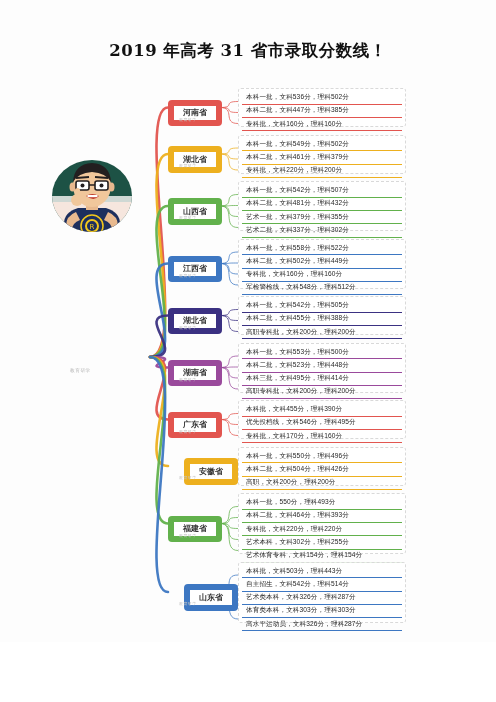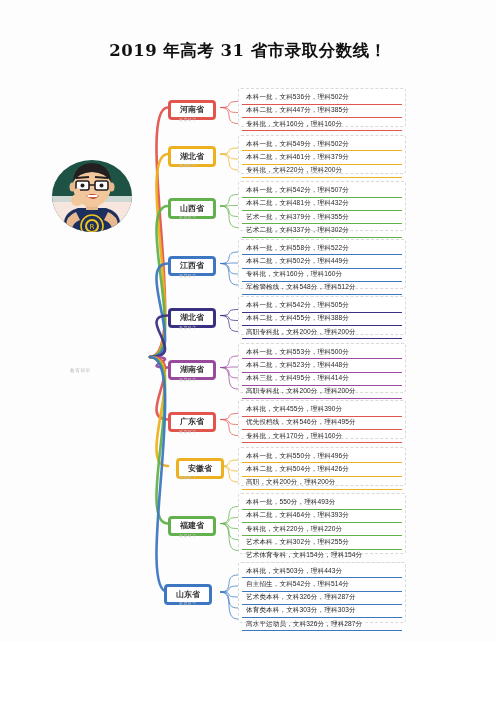--- a/index.html
+++ b/index.html
@@ -46,21 +46,21 @@
     position:absolute;
     font-size:4.6px;color:#b9b9b9;
     letter-spacing:.6px;
     white-space:nowrap;
     z-index:5;
   }
   
   .prov{
     position:absolute;
     box-sizing:border-box;
-    border:3px solid #0c4a6e;
+    border:6px solid #0c4a6e;
     border-radius:4px;
     background:#ffffff;
     font-size:8px;font-weight:bold;
     color:#333;
     text-align:center;
     padding:3.5px 9px 3px 9px;
     white-space:nowrap;
     z-index:5;
     line-height:1;
   }
@@ -253,35 +253,35 @@
         <div class="leaf" style="border-bottom: 1px solid rgb(226, 85, 79);">优先投档线，文科546分，理科495分</div>
         <div class="leaf" style="border-bottom: 1px solid rgb(226, 85, 79);">专科批，文科170分，理科160分</div>
       </div>
       <div class="prov" style="left: 168px; top: 411.5px; border-color: rgb(226, 85, 79);">广东省</div>
       <div class="prov-sub" style="left: 179px; top: 428.5px;">教育研学</div>
       <div class="group" style="left: 238px; top: 446.5px; width: 168px; height: 39px;">
         <div class="leaf" style="border-bottom: 1px solid rgb(237, 176, 31);">本科一批，文科550分，理科496分</div>
         <div class="leaf" style="border-bottom: 1px solid rgb(237, 176, 31);">本科二批，文科504分，理科426分</div>
         <div class="leaf" style="border-bottom: 1px solid rgb(237, 176, 31);">高职，文科200分，理科200分</div>
       </div>
-      <div class="prov" style="left: 176px; top: 458px; border-color: rgb(237, 176, 31);">安徽省</div>
+      <div class="prov" style="left: 184px; top: 458px; border-color: rgb(237, 176, 31);">安徽省</div>
       <div class="prov-sub" style="left: 179px; top: 475px;">教育研学</div>
       <div class="group" style="left: 238px; top: 493px; width: 168px; height: 61px;">
         <div class="leaf" style="border-bottom: 1px solid rgb(98, 177, 76);">本科一批，550分，理科493分</div>
         <div class="leaf" style="border-bottom: 1px solid rgb(98, 177, 76);">本科二批，文科464分，理科393分</div>
         <div class="leaf" style="border-bottom: 1px solid rgb(98, 177, 76);">专科批，文科220分，理科220分</div>
         <div class="leaf" style="border-bottom: 1px solid rgb(98, 177, 76);">艺术本科，文科302分，理科255分</div>
         <div class="leaf" style="border-bottom: 1px solid rgb(98, 177, 76);">艺术体育专科，文科154分，理科154分</div>
       </div>
       <div class="prov" style="left: 168px; top: 515.5px; border-color: rgb(98, 177, 76);">福建省</div>
       <div class="prov-sub" style="left: 179px; top: 532.5px;">教育研学</div>
       <div class="group" style="left: 238px; top: 561.5px; width: 168px; height: 61px;">
         <div class="leaf" style="border-bottom: 1px solid rgb(61, 119, 194);">本科批，文科503分，理科443分</div>
         <div class="leaf" style="border-bottom: 1px solid rgb(61, 119, 194);">自主招生，文科542分，理科514分</div>
         <div class="leaf" style="border-bottom: 1px solid rgb(61, 119, 194);">艺术类本科，文科326分，理科287分</div>
         <div class="leaf" style="border-bottom: 1px solid rgb(61, 119, 194);">体育类本科，文科303分，理科303分</div>
         <div class="leaf" style="border-bottom: 1px solid rgb(61, 119, 194);">高水平运动员，文科326分，理科287分</div>
       </div>
-      <div class="prov" style="left: 164px; top: 584px; border-color: rgb(61, 119, 194); font-family: Liberation Mono, monospace;">山东省</div>
+      <div class="prov" style="left: 184px; top: 584px; border-color: rgb(61, 119, 194); font-family: Liberation Mono, monospace;">山东省</div>
       <div class="prov-sub" style="left: 179px; top: 601px;">教育研学</div>
     </div>
 
 </div>
 
 </body></html>

